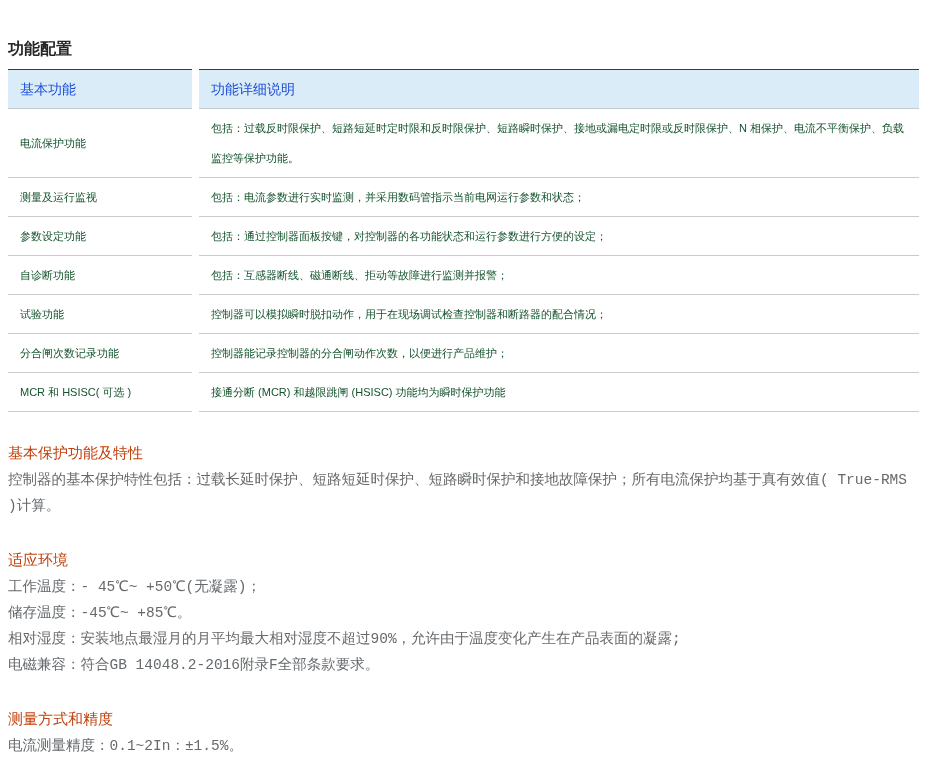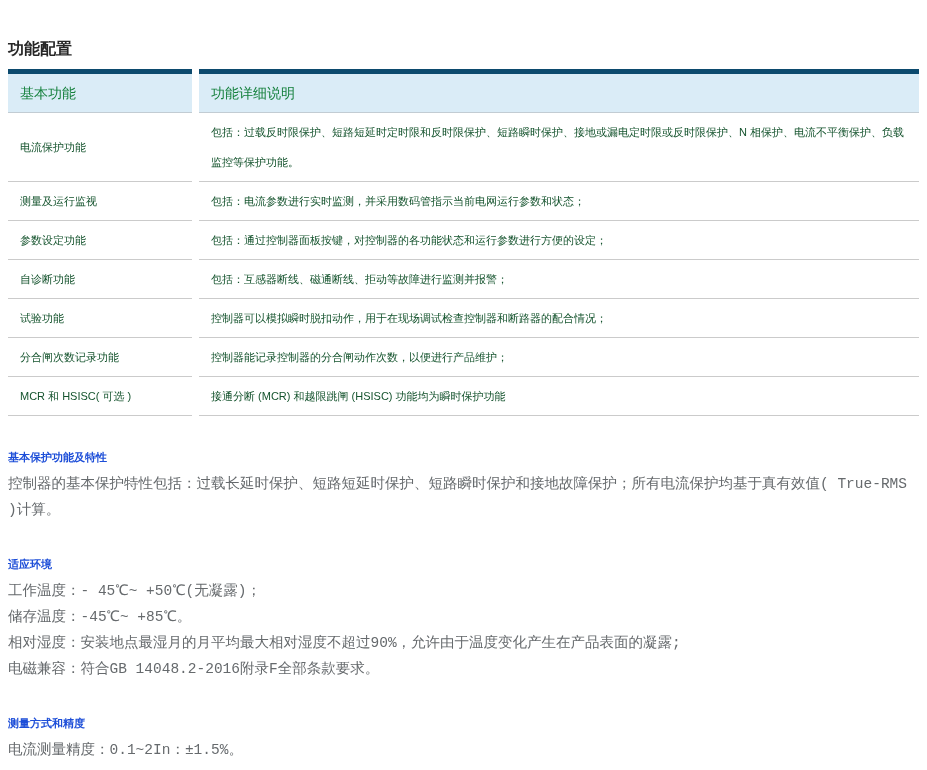--- a/index.html
+++ b/index.html
@@ -41,34 +41,34 @@
     line-height: 30px;
     color: #14532d;
     border-bottom: 1px solid #cbcbcb;
     background: #ffffff;
   }
   .tcell.left  { width: 184px; flex: none; }
   .tgap        { width: 7px; flex: none; background: #ffffff; }
   .tcell.right { flex: 1; }
   .thead .tcell {
     background: #daecf7;
-    border-top: 5px solid #0c4a6e;
+    border-top: 1px solid #0c4a6e;
     border-bottom: 1px solid #c2ccd3;
-    color: #15803d;
+    color: #1d4ed8;
     font-size: 14px;
   }
   
   .section { margin-top: 0; }
   .section-heading {
     margin: 0;
     padding-top: 32px;
     padding-bottom: 5px;
-    font-size: 11px;
-    font-weight: bold;
-    color: #1d4ed8;
+    font-size: 15px;
+    font-weight: normal;
+    color: #c2410c;
     line-height: 18px;
   }
   .section-line {
     font-size: 14.5px;
     color: #666a6d;
     line-height: 26px;
     font-family: Liberation Mono, monospace;
   }
   
   .watermark {

